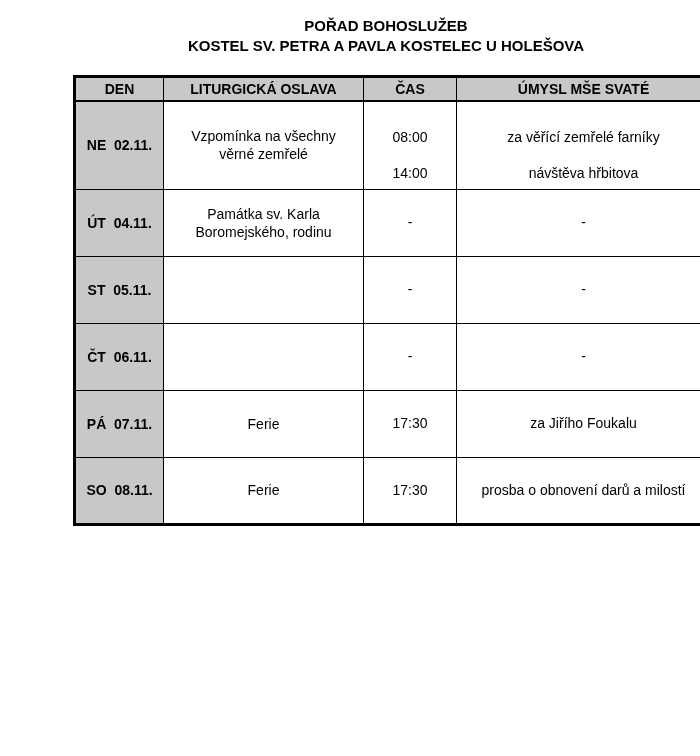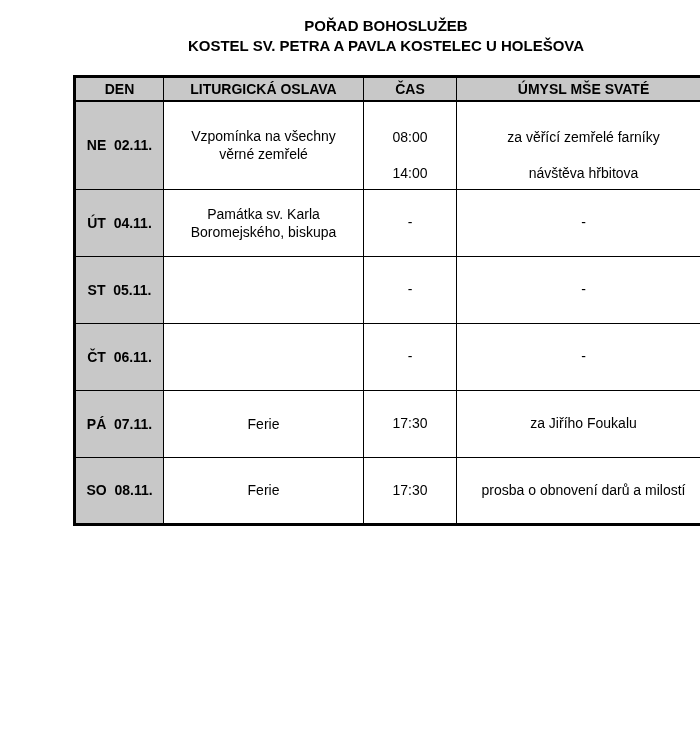--- a/index.html
+++ b/index.html
@@ -126,21 +126,21 @@
           </td>
           <td class="intention-cell">
             <div class="entries">
               <div class="entry">za věřící zemřelé farníky</div>
               <div class="entry">návštěva hřbitova</div>
             </div>
           </td>
         </tr>
         <tr class="row-normal">
           <td class="day-cell">ÚT&nbsp;&nbsp;04.11.</td>
-          <td class="liturgy-cell">Památka sv. Karla Boromejského, biskupa</td>
+          <td class="liturgy-cell">Památka sv. Karla Boromejského, rodinu</td>
           <td class="time-cell">-</td>
           <td class="intention-cell">-</td>
         </tr>
         <tr class="row-normal">
           <td class="day-cell">ST&nbsp;&nbsp;05.11.</td>
           <td class="liturgy-cell"></td>
           <td class="time-cell">-</td>
           <td class="intention-cell">-</td>
         </tr>
         <tr class="row-normal">

